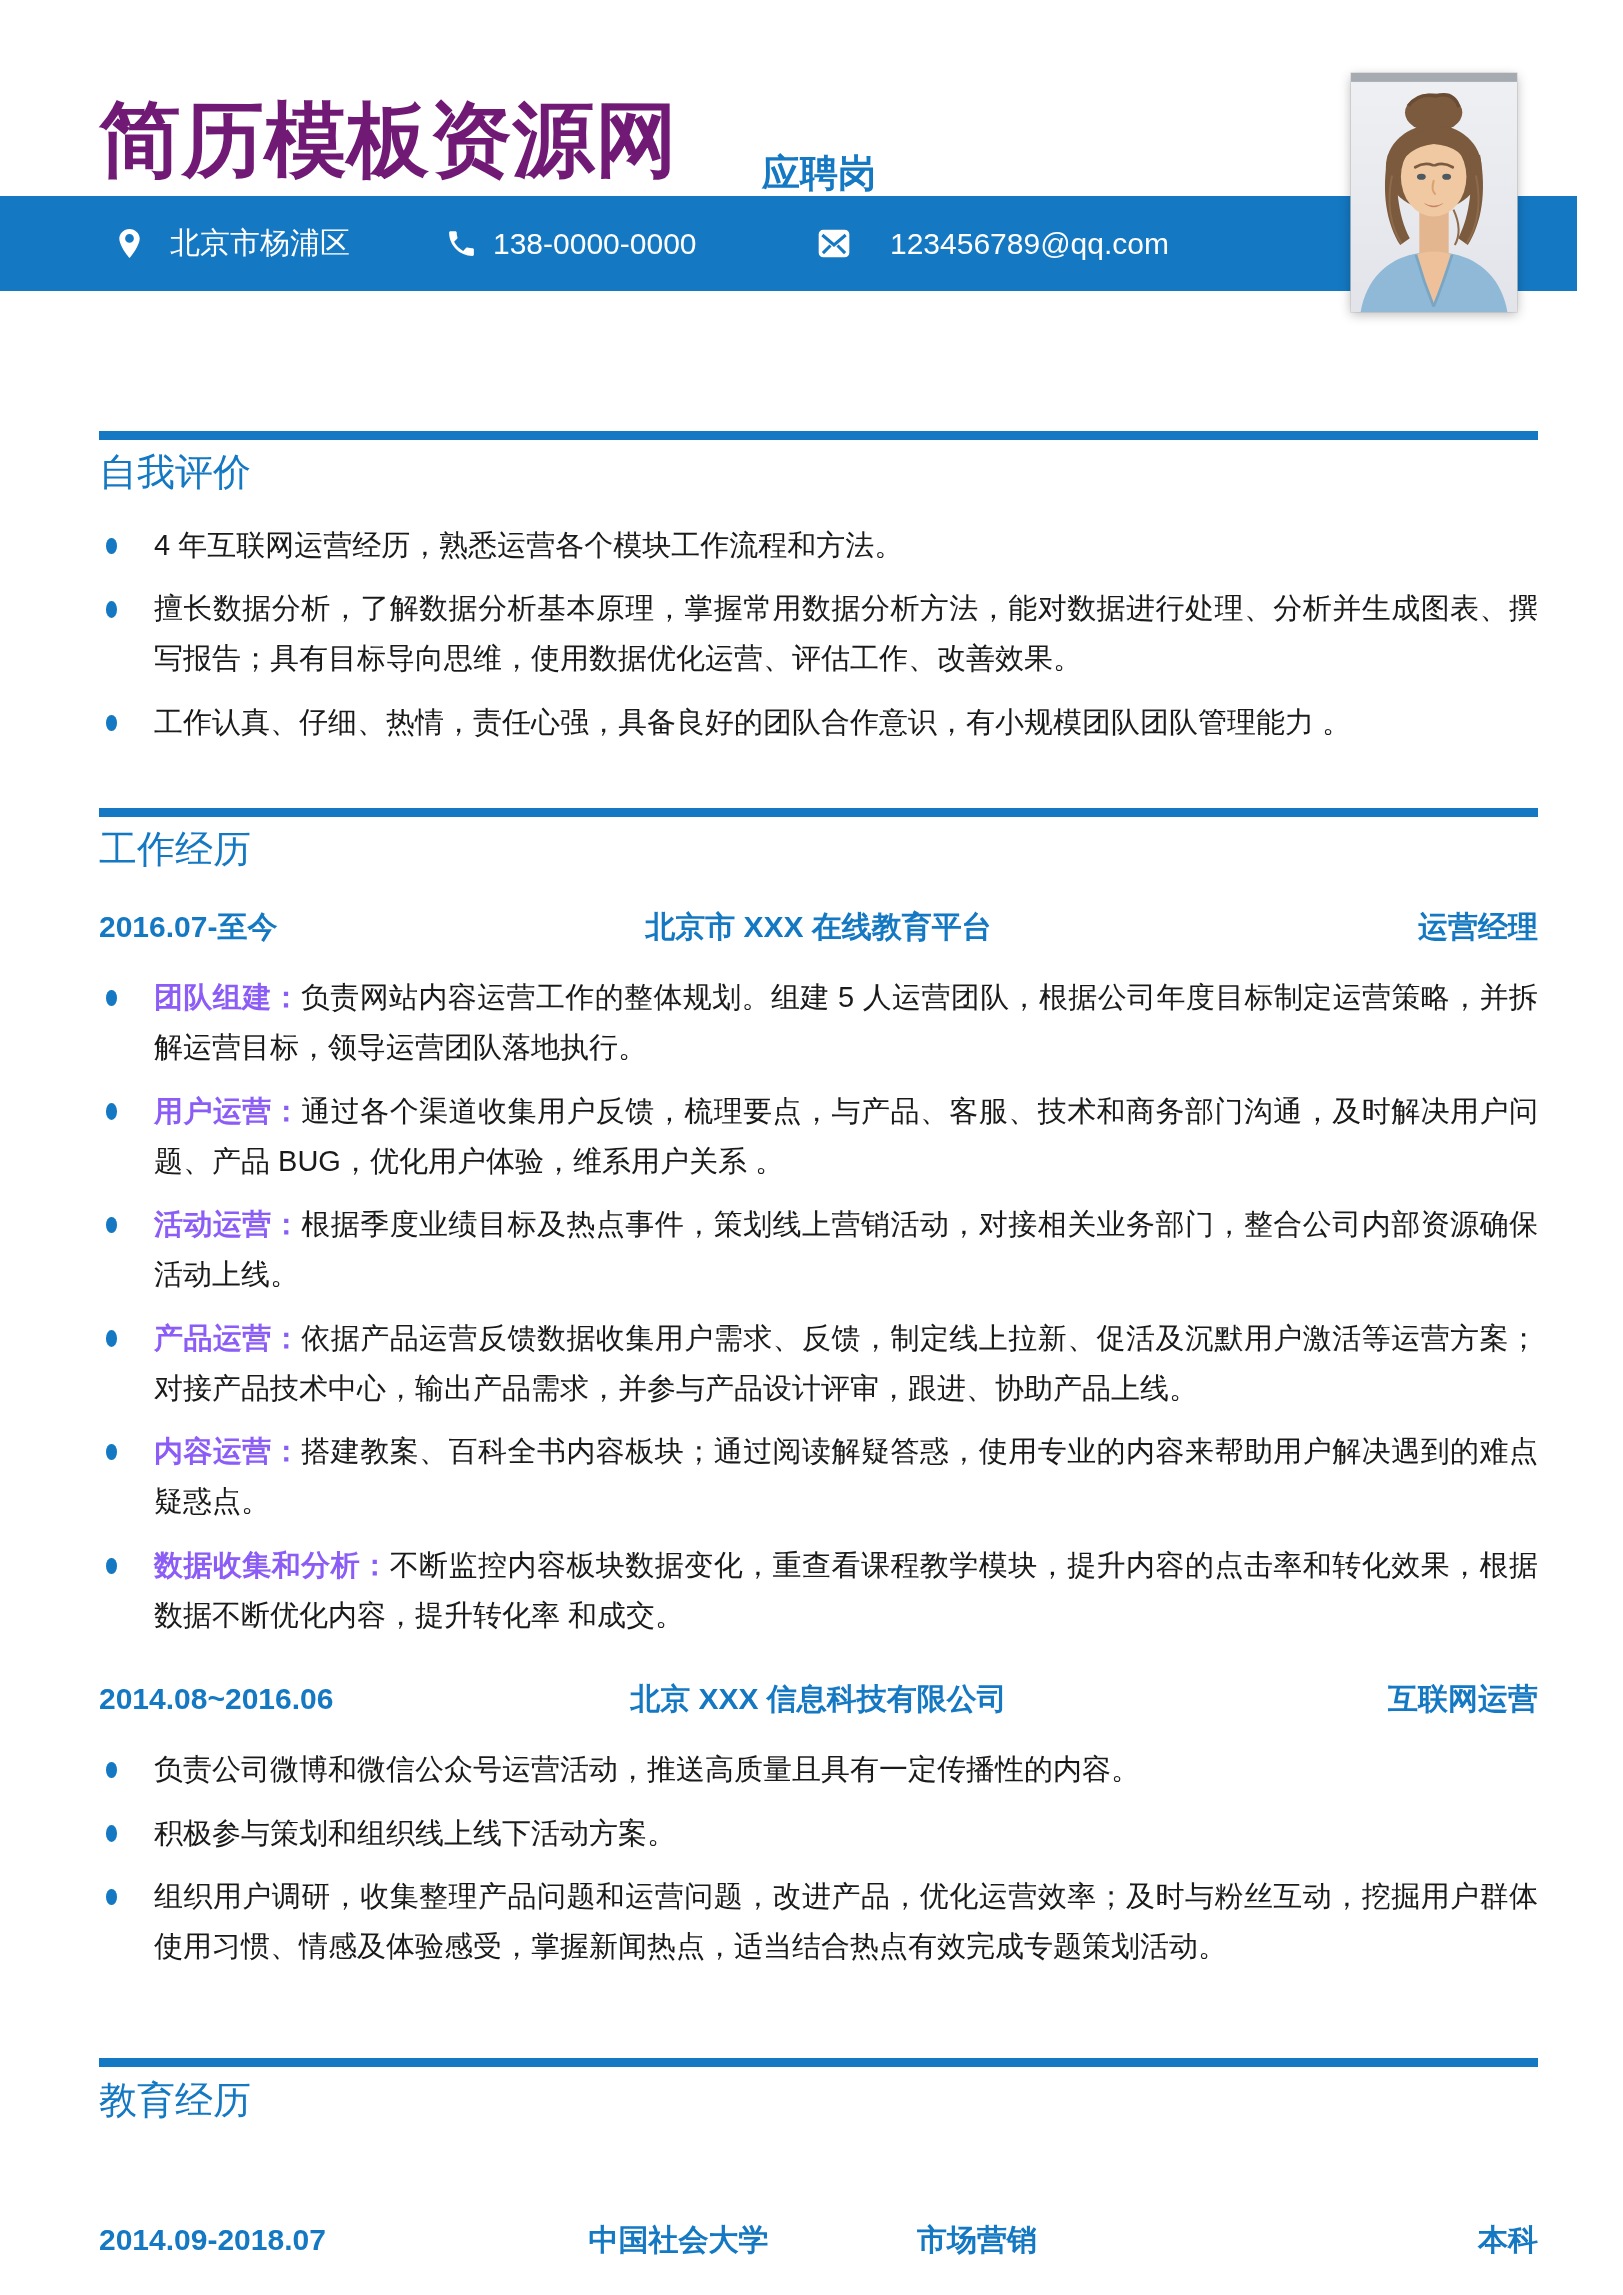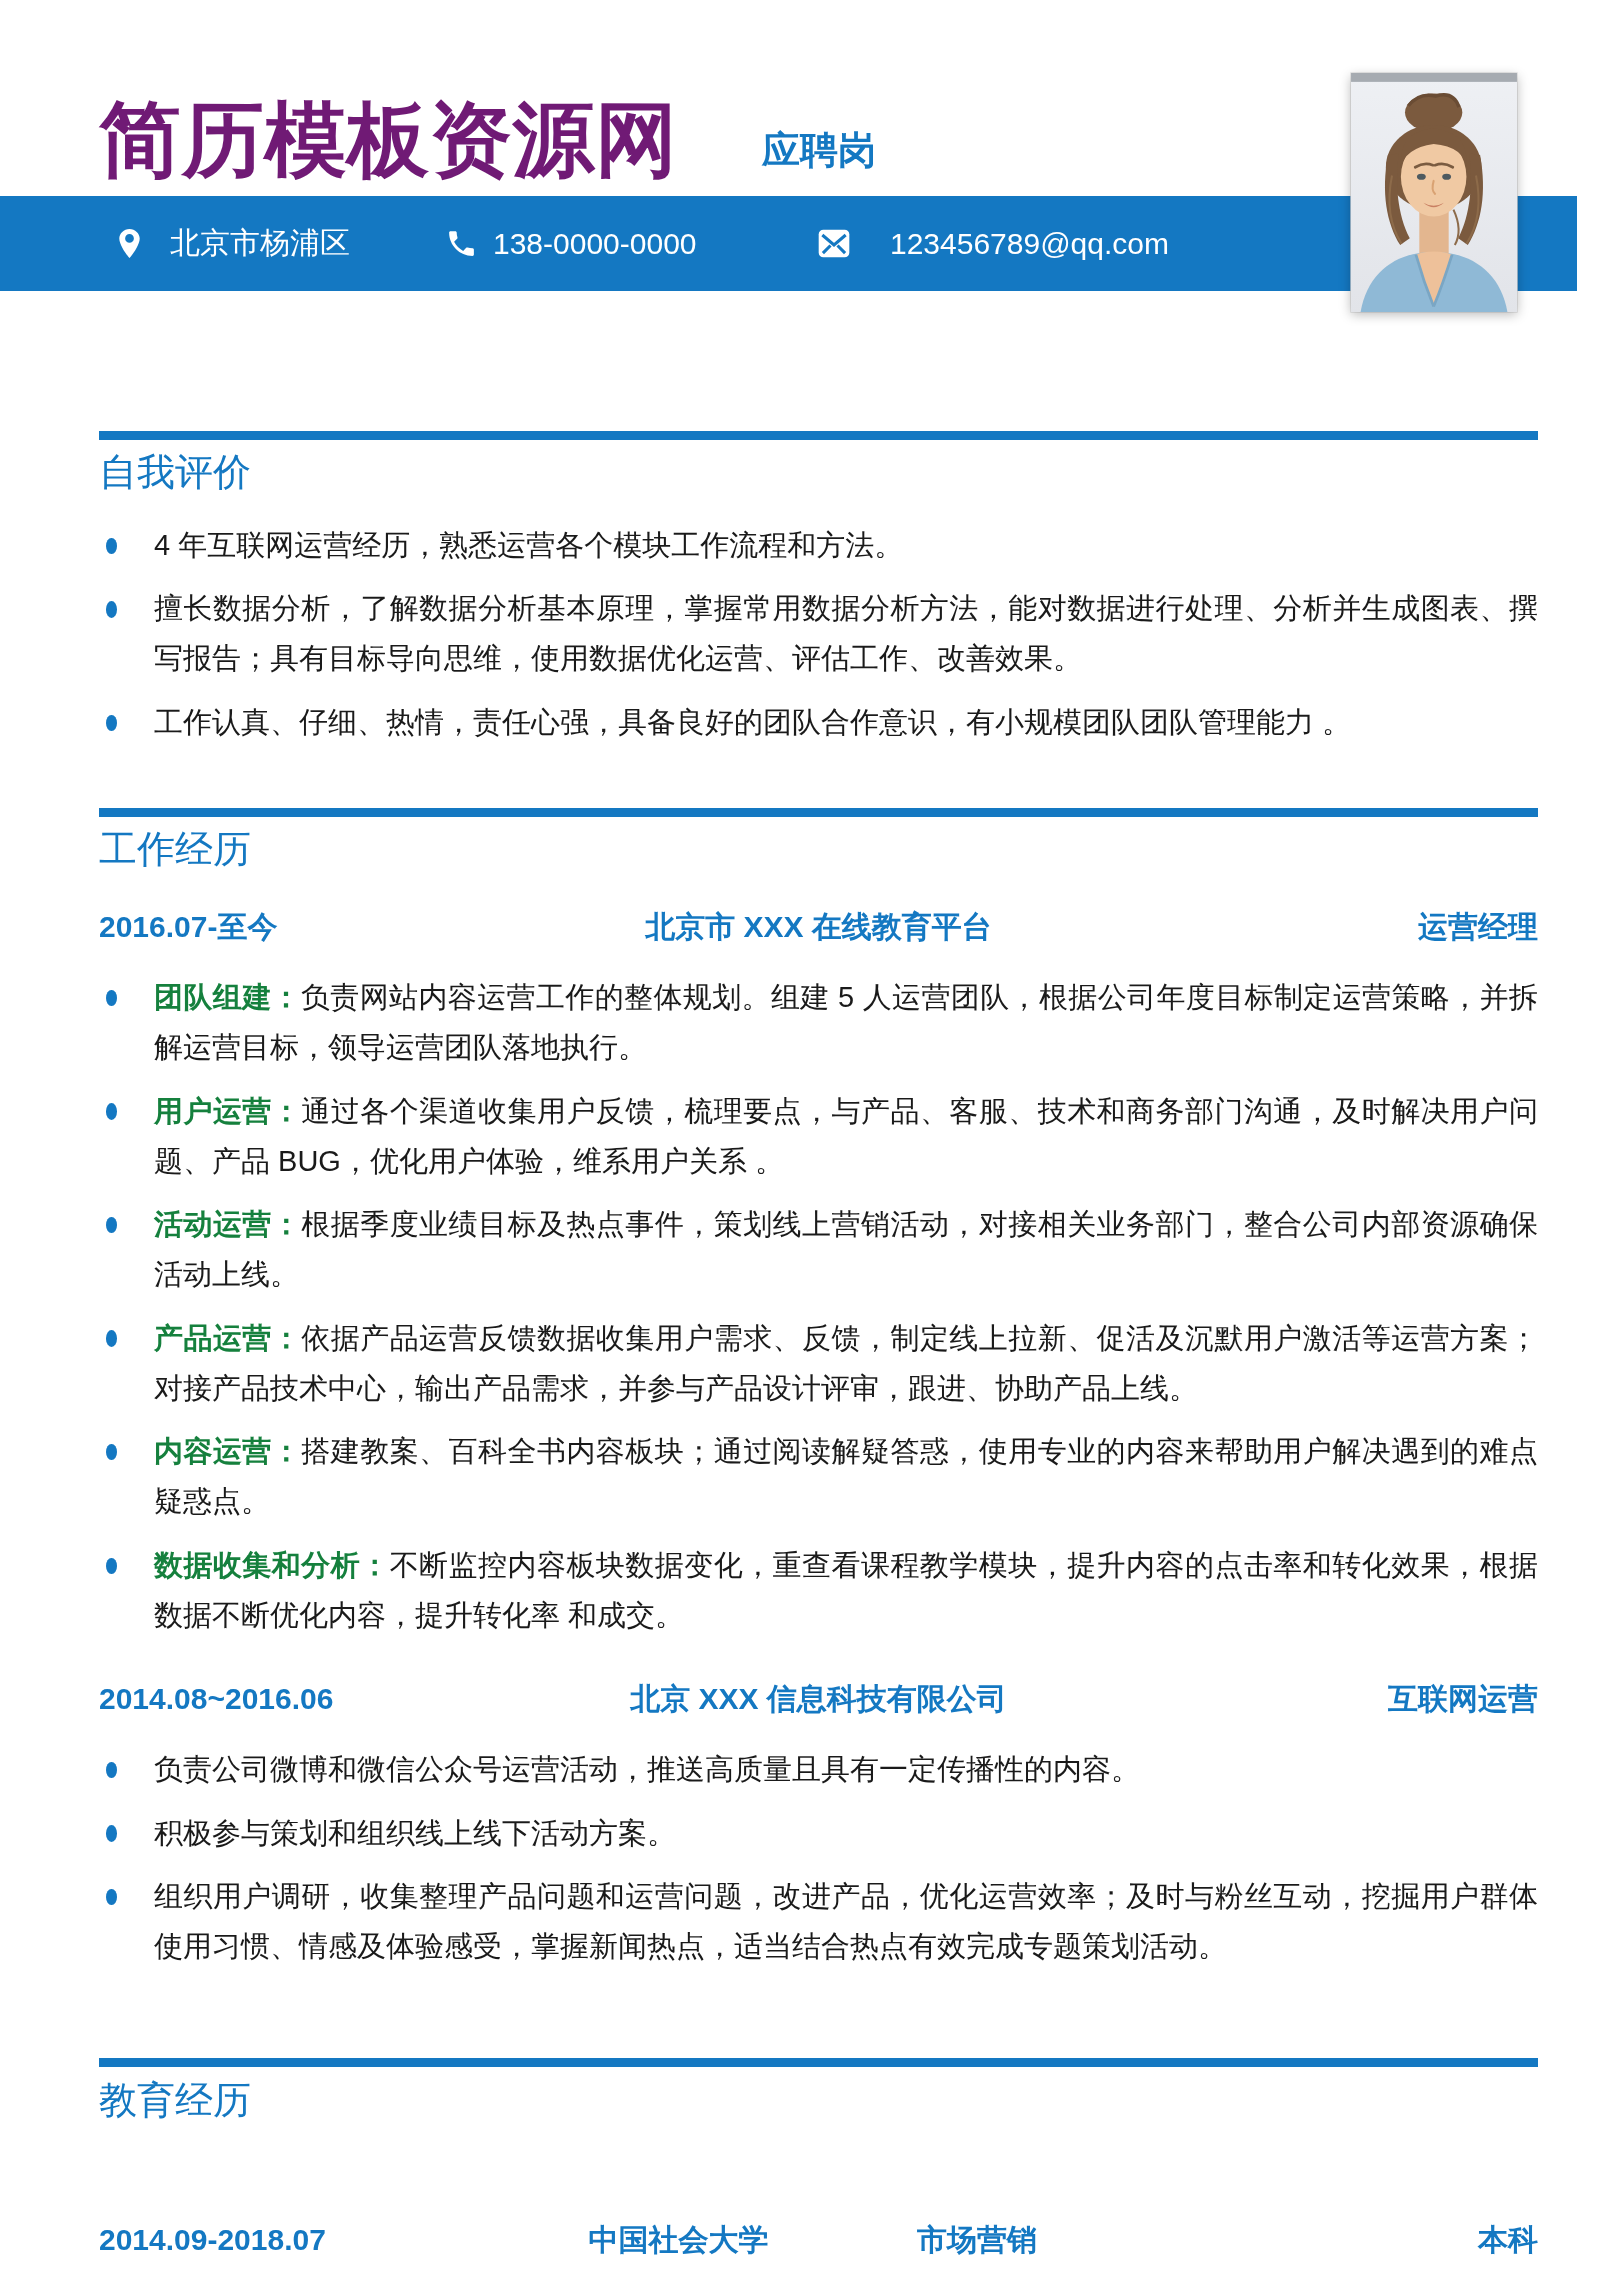--- a/index.html
+++ b/index.html
@@ -9,21 +9,21 @@
     font-family:"Liberation Sans", sans-serif;
     -webkit-font-smoothing:antialiased;
   }
   
   .site-title {
     position:absolute; left:99px; top:95px; margin:0;
     font-size:82px; line-height:1.1; font-weight:bold; color:#701a75;
     letter-spacing:0.7px;
   }
   .target-pos {
-    position:absolute; left:762px; top:125px;
+    position:absolute; left:762px; top:148px;
     font-size:38px; font-weight:bold; color:#1478C2;
   }
   .contact-bar {
     position:absolute; left:0; top:196px; width:1577px; height:95px;
     background:#1478C2;
   }
   .contact-item { position:absolute; top:0; height:95px; display:flex; align-items:center; }
   .contact-item .ci-icon { display:flex; align-items:center; }
   .contact-item .ci-text { color:#ffffff; font-size:30px; white-space:nowrap; }
   .ci-location { left:112px; }  .ci-location .ci-text { margin-left:23px; }
@@ -50,21 +50,21 @@
     position:relative; padding-left:55px; margin:0 0 13.6px 0;
     font-size:29px; line-height:50px; color:#1a1a1a;
     text-align:justify;
   }
   ul.bullets li:last-child { margin-bottom:0; }
   ul.bullets li::before {
     content:""; position:absolute; left:6.8px; top:17.7px;
     width:11px; height:16.4px; border-radius:50%;
     background:#1478C2;
   }
-  .lbl { color:#15803d; font-weight:bold; }
+  .lbl { color:#8b5cf6; font-weight:bold; }
   .job-row, .edu-row {
     display:flex; align-items:baseline;
     font-size:30px; font-weight:bold; color:#1478C2; line-height:1.3;
   }
   .job-row { margin-top:33px;gap:24px; }
   .jr-period  { flex:0 0 409px; text-align:left; }
   .jr-company { flex:1; text-align:center; }
   .jr-role    { flex:0 0 409px; text-align:right; }
   .job-row + ul.bullets { margin-top:26px; }
   .job-gap { margin-top:39px; }

